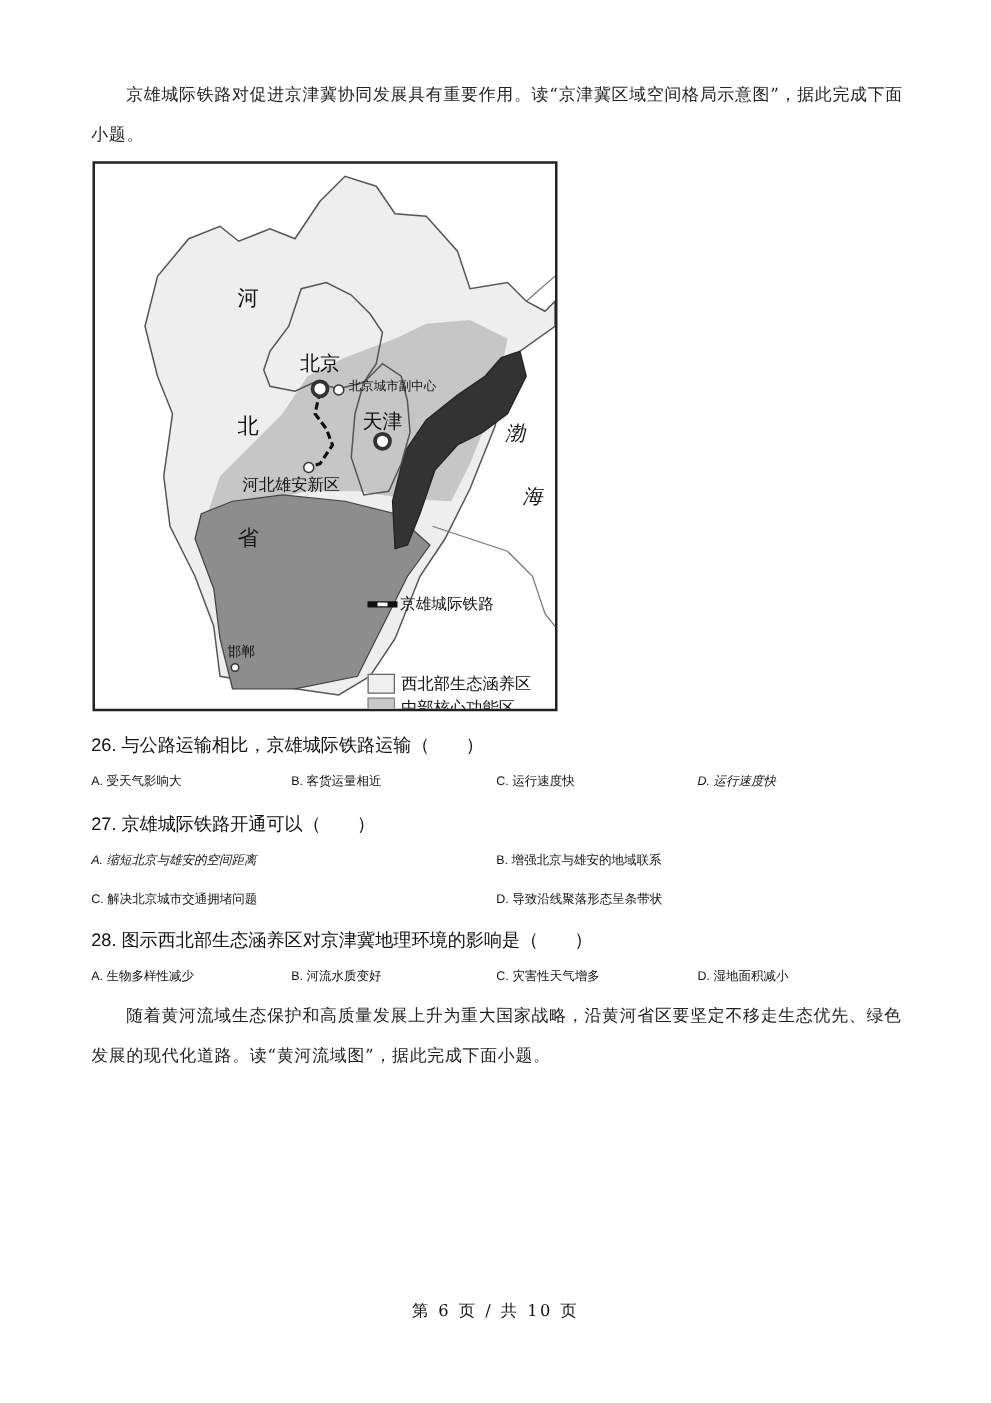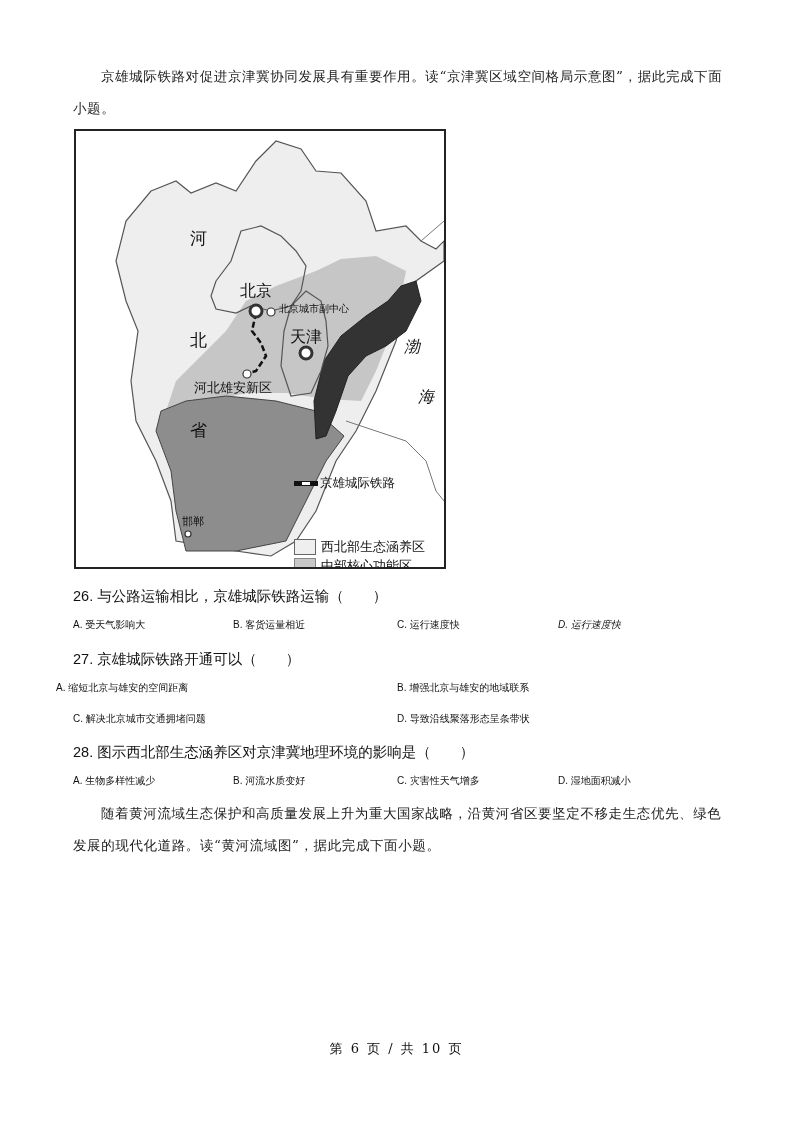--- a/index.html
+++ b/index.html
@@ -89,21 +89,21 @@
   </div>
 </div>
 
 <div class="q" style="top:587px;">26. 与公路运输相比，京雄城际铁路运输（　　）</div>
 <div class="opt" style="left:73px;top:618px;">A. 受天气影响大</div>
 <div class="opt" style="left:233px;top:618px;">B. 客货运量相近</div>
 <div class="opt" style="left:397px;top:618px;">C. 运行速度快</div>
 <div class="opt" style="left:558px;top:618px;font-style:italic;">D. 运行速度快</div>
 
 <div class="q" style="top:650px;">27. 京雄城际铁路开通可以（　　）</div>
-<div class="opt" style="left:56px;top:681px;">A. 缩短北京与雄安的空间距离</div>
+<div class="opt" style="left:73px;top:681px;font-style:italic;">A. 缩短北京与雄安的空间距离</div>
 <div class="opt" style="left:397px;top:681px;">B. 增强北京与雄安的地域联系</div>
 <div class="opt" style="left:73px;top:712px;">C. 解决北京城市交通拥堵问题</div>
 <div class="opt" style="left:397px;top:712px;">D. 导致沿线聚落形态呈条带状</div>
 
 <div class="q" style="top:743px;">28. 图示西北部生态涵养区对京津冀地理环境的影响是（　　）</div>
 <div class="opt" style="left:73px;top:774px;">A. 生物多样性减少</div>
 <div class="opt" style="left:233px;top:774px;text-align:center;">B. 河流水质变好</div>
 <div class="opt" style="left:397px;top:774px;">C. 灾害性天气增多</div>
 <div class="opt" style="left:558px;top:774px;">D. 湿地面积减小</div>
 

